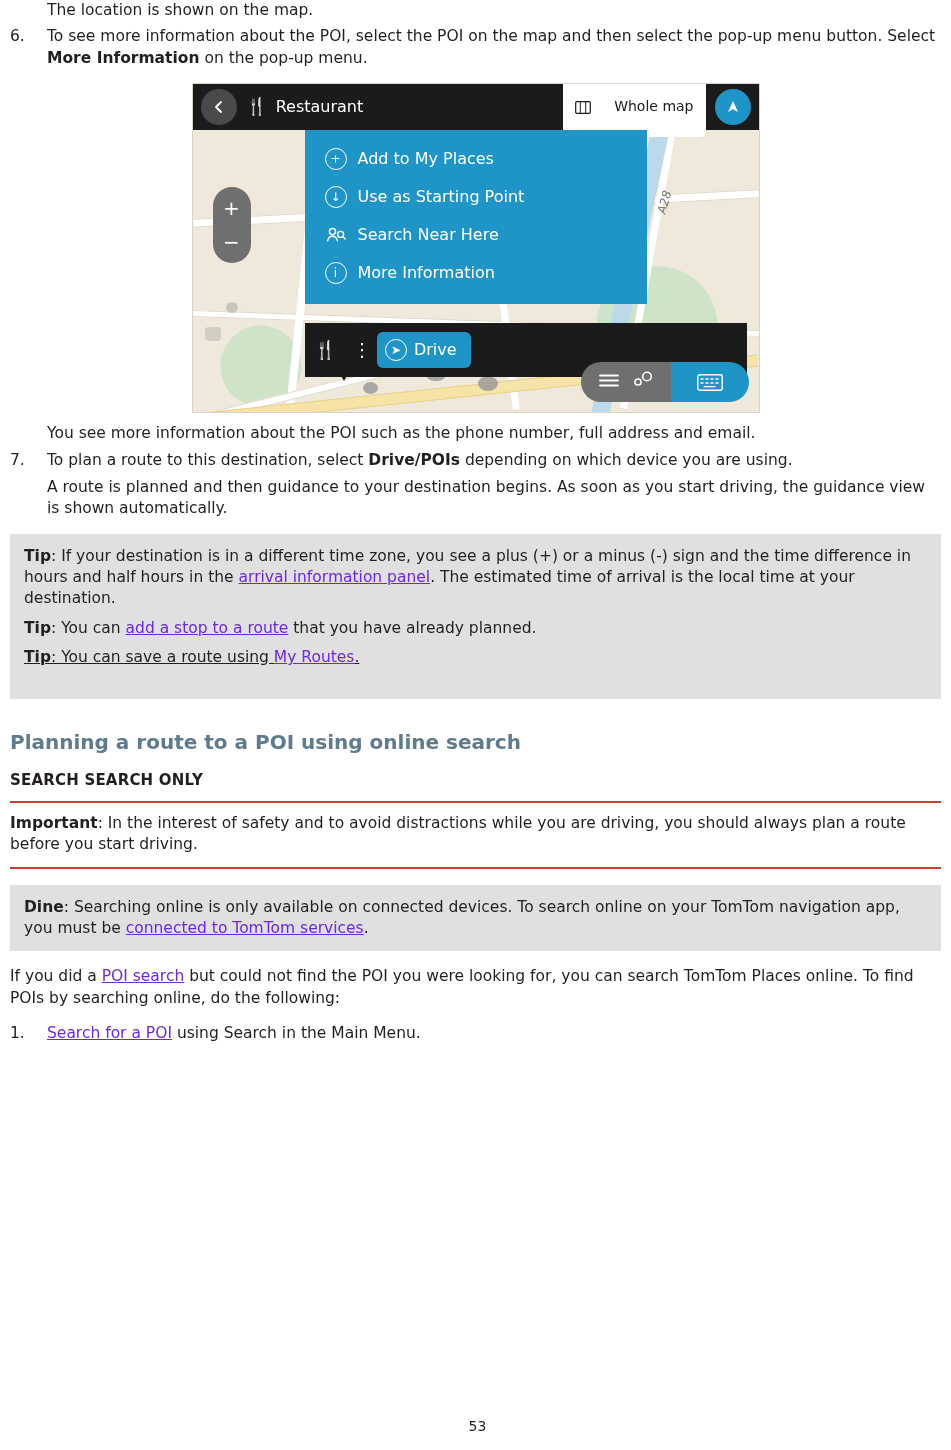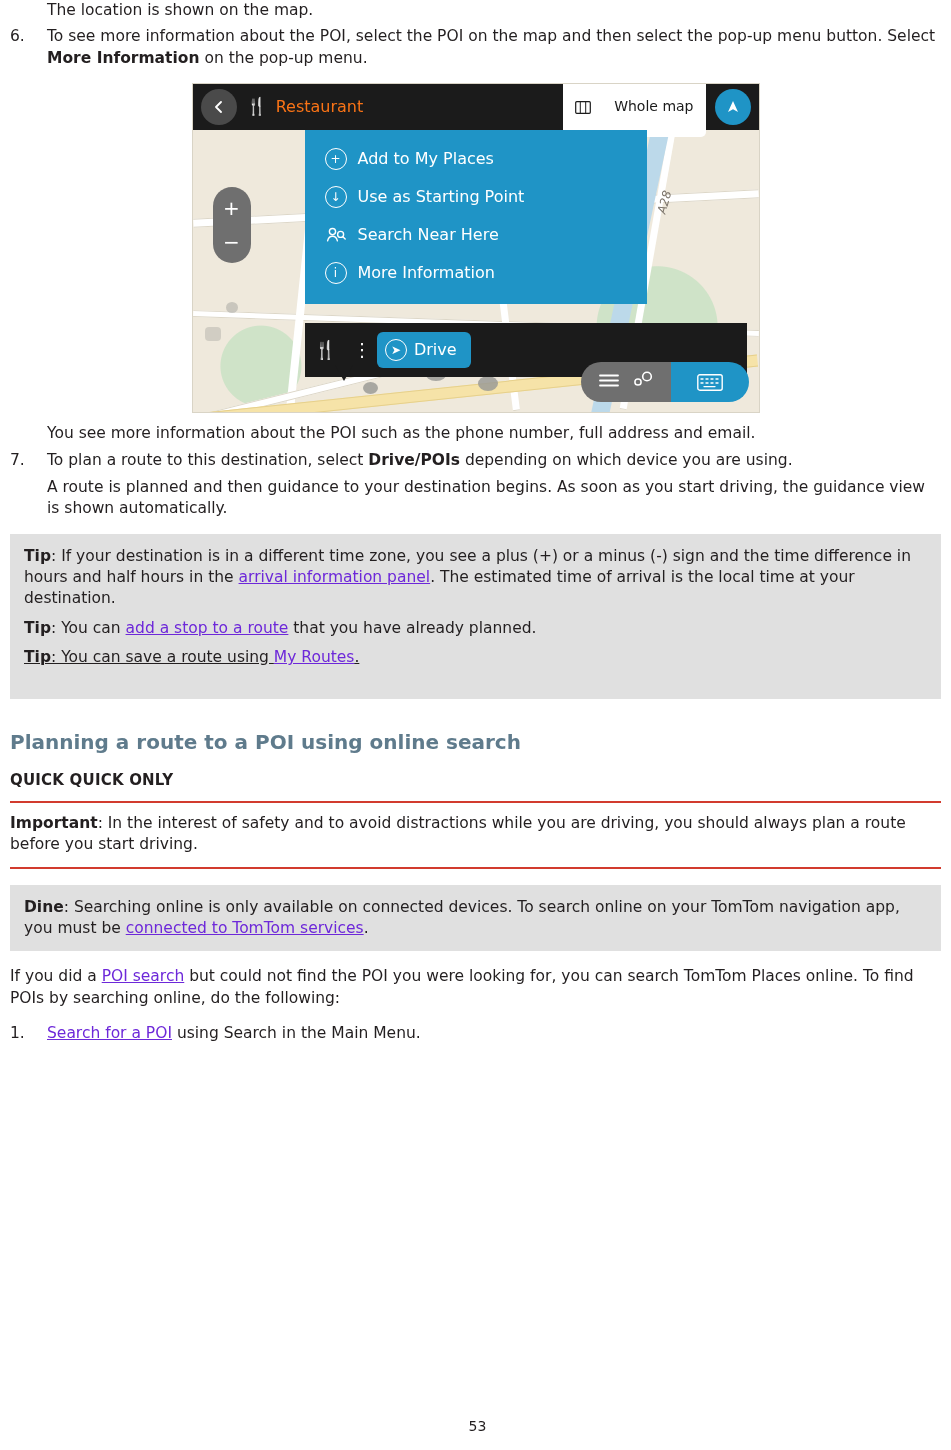--- a/index.html
+++ b/index.html
@@ -63,21 +63,21 @@
     display: flex; align-items: center; padding: 0 8px;
   }
   .circle-btn {
     width: 36px; height: 36px; border-radius: 50%;
     background: #4a4a4a; color: #fff;
     display: flex; align-items: center; justify-content: center;
     font-size: 16px; flex: 0 0 auto;
   }
   .circle-btn.blue { background: #1f94c6; }
   .topbar .cat-icon { margin: 0 8px 0 10px; color: #f0c23c; font-size: 17px; }
-  .topbar .cat-name { font-size: 16px; color: #f97316; }
+  .topbar .cat-name { font-size: 16px; color: #ffffff; }
   .topbar .spacer { flex: 1; }
   .whole-map {
     background: #fff; color: #1b1b1b; border-radius: 5px;
     font-size: 14px; padding: 20px 12px; display: flex; align-items: center; gap: 23px;
     margin-right: 9px;
   }
 
   .popup-menu {
     position: absolute; left: 112px; top: 46px; width: 342px;
     background: #1f94c6; color: #fff; padding: 10px 0 12px 0;
@@ -301,21 +301,21 @@
     <p>
       <b>Tip</b><span>: You can </span><a class="link" href="#">add a stop to a route</a><span> that you have already planned.</span>
     </p>
     <p>
       <b>Tip</b><span>: You can save a route using </span><a class="link" href="#">My Routes</a><span>.</span>
     </p>
   </div>
 
   <h2 class="sec">Planning a route to a POI using online search</h2>
 
-  <div class="quick">QUICK QUICK ONLY</div>
+  <div class="quick">SEARCH SEARCH ONLY</div>
 
   <div class="important">
     <b>Important</b><span>: In the interest of safety and to avoid distractions while you are driving, you should always plan a route before you start driving.</span>
   </div>
 
   <div class="notebox">
     <b>Dine</b><span>: Searching online is only available on connected devices. To search online on your TomTom navigation app, you must be </span><a class="link" href="#">connected to TomTom services</a><span>.</span>
   </div>
 
   <p class="body">

